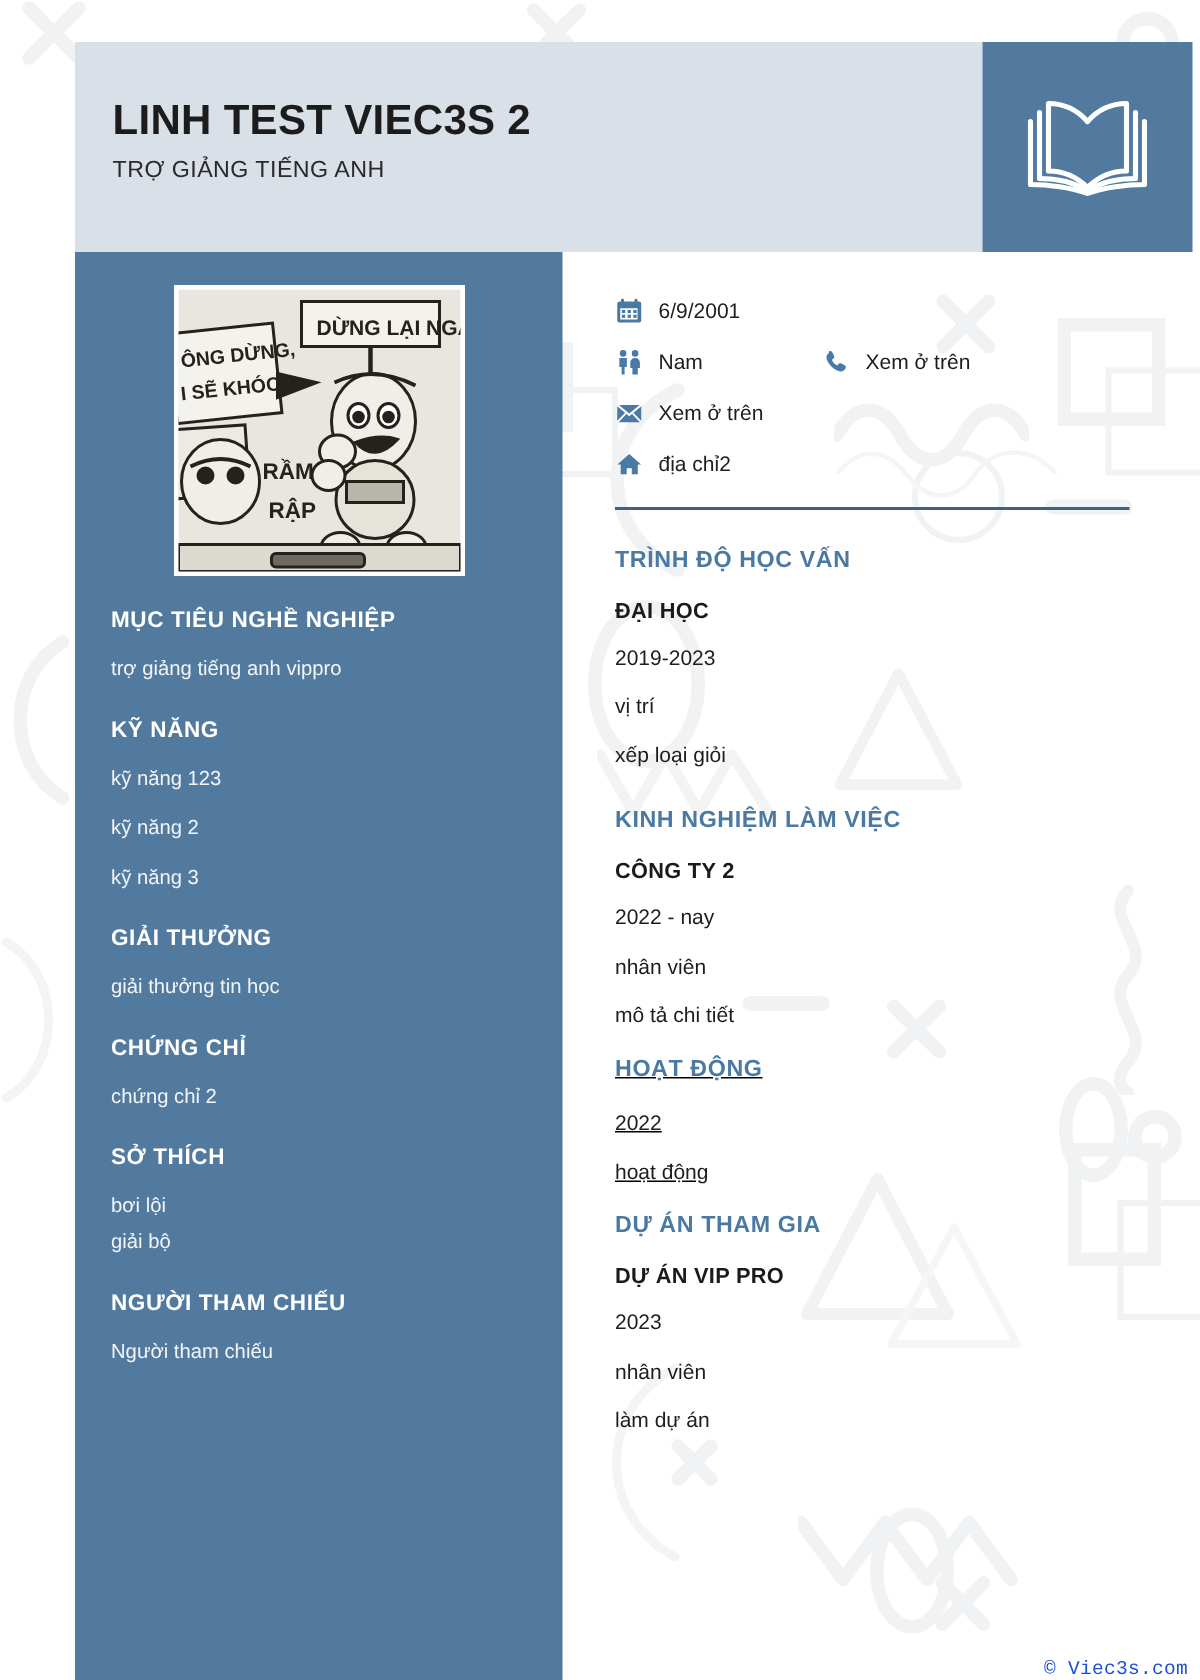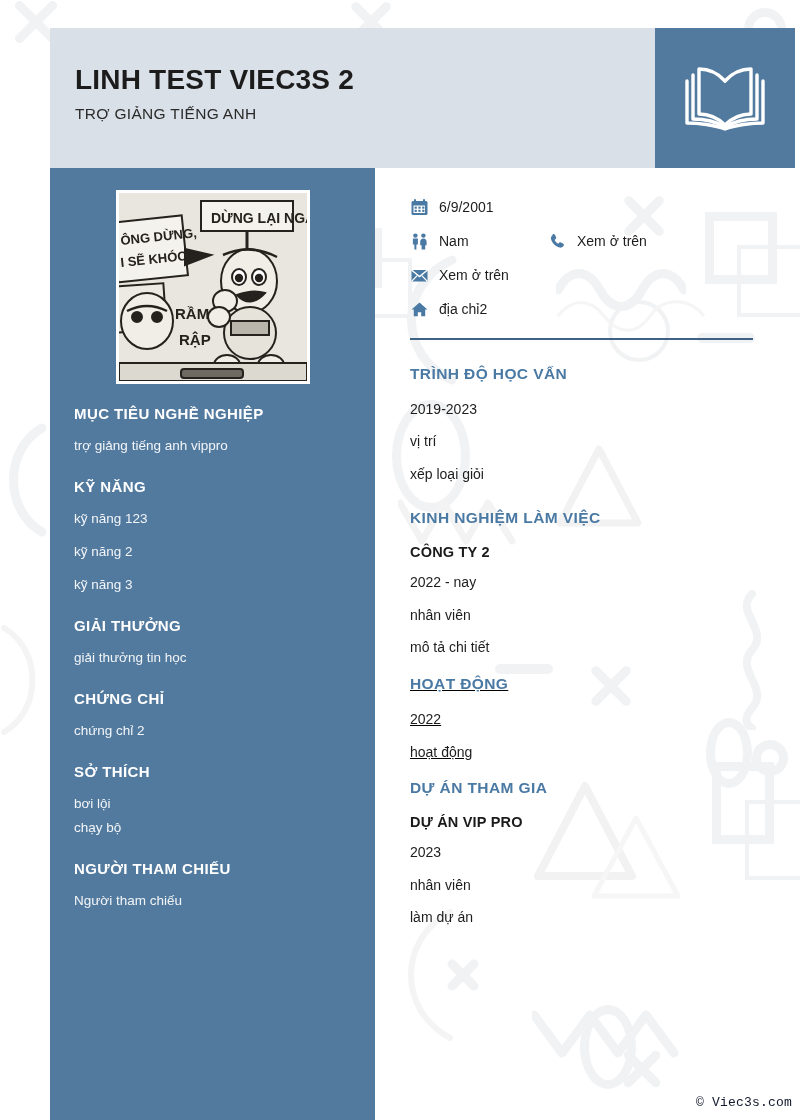--- a/index.html
+++ b/index.html
@@ -189,24 +189,24 @@
   .main-line {
     font-size: 14px;
     color: #1d1d1d;
     margin-bottom: 13px;
     line-height: 1.4;
   }
 
   #footer {
     position: absolute;
     right: 8px;
-    bottom: 10px;
+    bottom: 0;
     font-family: "Liberation Mono", monospace;
     font-size: 13px;
-    color: #0f172a;
+    color: #1d4ed8;
     letter-spacing: 0.2px;
     z-index: 3;
   }
 </style>
 </head>
 <body>
 
 <div id="page">
 
   <div id="decor">
@@ -384,21 +384,21 @@
       </div>
 
       <div class="side-section">
         <div class="side-heading">CHỨNG CHỈ</div>
         <div class="side-item">chứng chỉ 2</div>
       </div>
 
       <div class="side-section">
         <div class="side-heading">SỞ THÍCH</div>
         <div class="side-item tight">bơi lội</div>
-        <div class="side-item">chạy bộ</div>
+        <div class="side-item">giải bộ</div>
       </div>
 
       <div class="side-section">
         <div class="side-heading">NGƯỜI THAM CHIẾU</div>
         <div class="side-item">Người tham chiếu</div>
       </div>
 
     </div>
 
     <div id="main">
@@ -465,20 +465,21 @@
           </span>
           <span>địa chỉ2</span>
         </div>
 
       </div>
 
       <div id="divider"></div>
 
       <div class="main-section">
         <div class="main-heading">TRÌNH ĐỘ HỌC VẤN</div>
+        <div class="sub-heading">ĐẠI HỌC</div>
         <div class="main-line">2019-2023</div>
         <div class="main-line">vị trí</div>
         <div class="main-line">xếp loại giỏi</div>
       </div>
 
       <div class="main-section">
         <div class="main-heading">KINH NGHIỆM LÀM VIỆC</div>
         <div class="sub-heading">CÔNG TY 2</div>
         <div class="main-line">2022 - nay</div>
         <div class="main-line">nhân viên</div>

